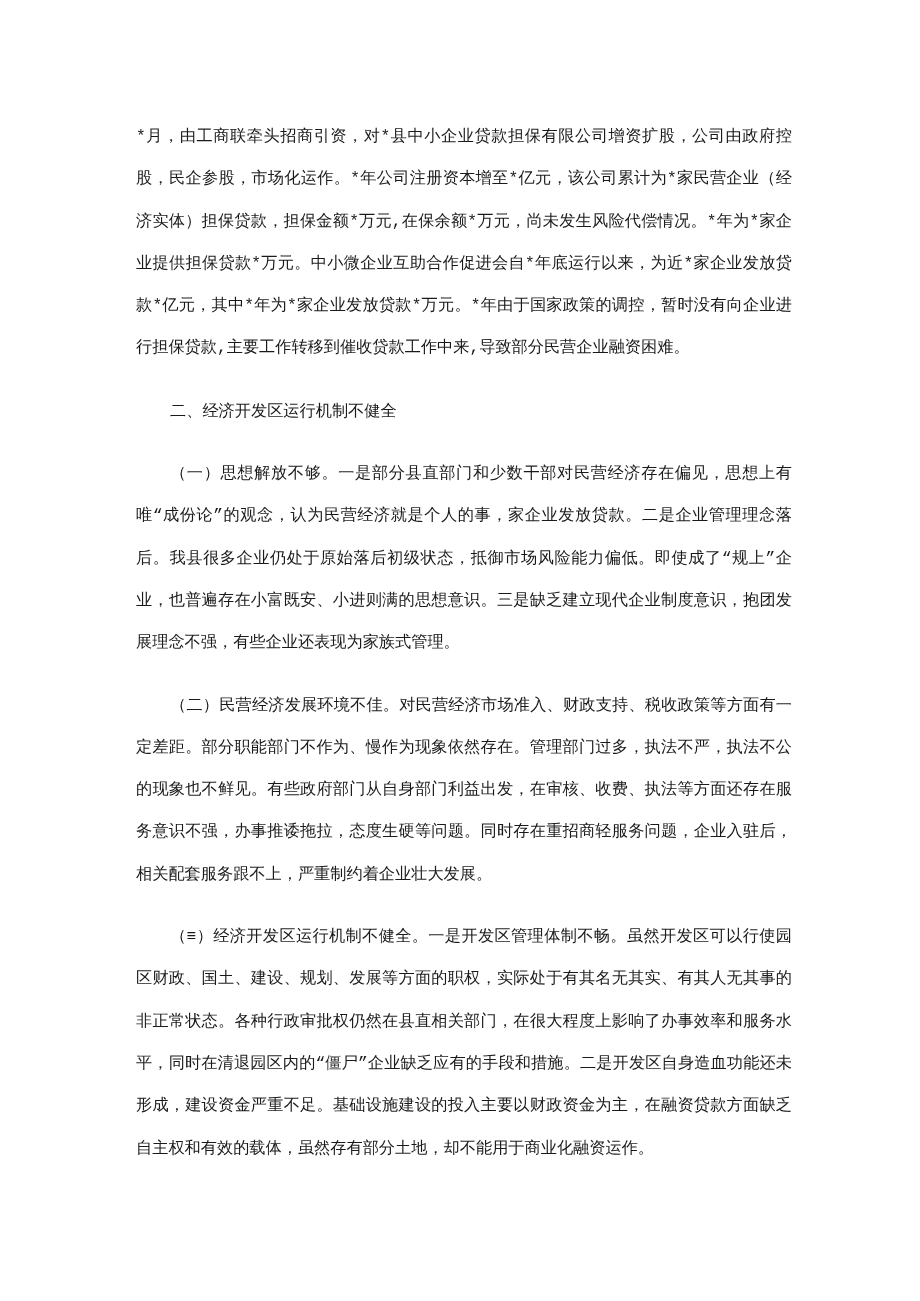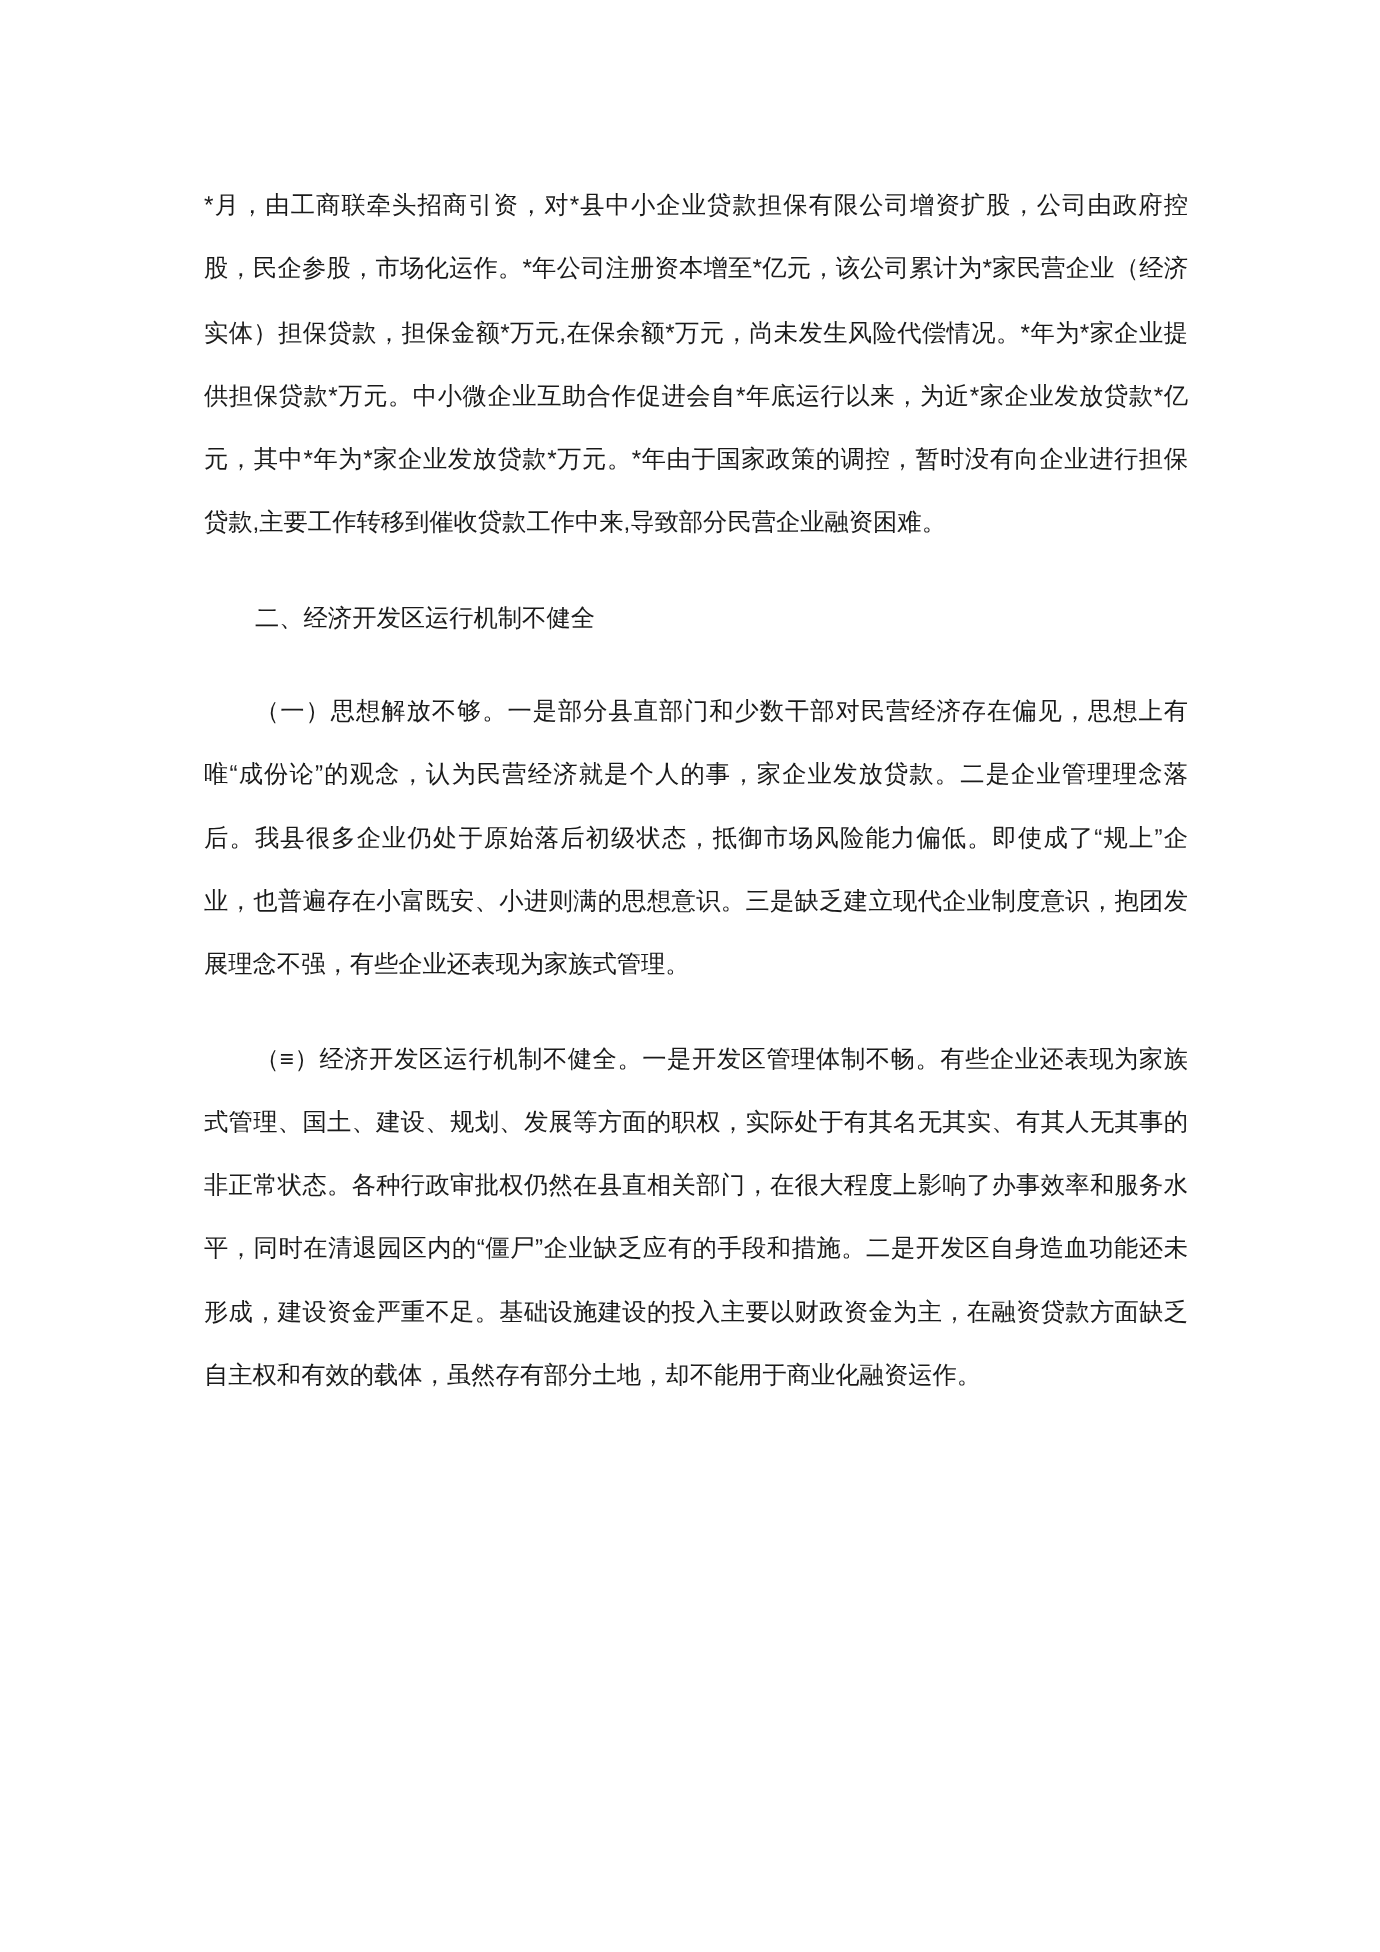--- a/index.html
+++ b/index.html
@@ -1,28 +1,29 @@
 <!DOCTYPE html>
 <html><head>
 <meta charset="utf-8">
 <style>
   html, body { margin: 0; padding: 0; background: #ffffff; }
   body { width: 920px; height: 1301px; position: relative; overflow: hidden; }
   .page {
     position: absolute; left: 136px; top: 116px; width: 656px;
-    font-family: Liberation Sans, sans-serif;
+    font-family: Liberation Mono, monospace;
     font-size: 16.2px; color: #1a1a1a; line-height: 42.3px;
     text-align: justify;
   }
   .para { margin: 0 0 20px 0; }
   .indent { text-indent: 2.1em; }
   .heading { margin: 0 0 20px 0; text-indent: 0.2em; padding-left: 1.9em; }
   .para.first { margin-bottom: 21px; }
 </style>
 </head>
 <body>
 
 <div class="page">
   <p class="para first">*月，由工商联牵头招商引资，对*县中小企业贷款担保有限公司增资扩股，公司由政府控股，民企参股，市场化运作。*年公司注册资本增至*亿元，该公司累计为*家民营企业（经济实体）担保贷款，担保金额*万元,在保余额*万元，尚未发生风险代偿情况。*年为*家企业提供担保贷款*万元。中小微企业互助合作促进会自*年底运行以来，为近*家企业发放贷款*亿元，其中*年为*家企业发放贷款*万元。*年由于国家政策的调控，暂时没有向企业进行担保贷款,主要工作转移到催收贷款工作中来,导致部分民营企业融资困难。</p>
   <p class="heading">二、经济开发区运行机制不健全</p>
   <p class="para indent">（一）思想解放不够。一是部分县直部门和少数干部对民营经济存在偏见，思想上有唯“成份论”的观念，认为民营经济就是个人的事，家企业发放贷款。二是企业管理理念落后。我县很多企业仍处于原始落后初级状态，抵御市场风险能力偏低。即使成了“规上”企业，也普遍存在小富既安、小进则满的思想意识。三是缺乏建立现代企业制度意识，抱团发展理念不强，有些企业还表现为家族式管理。</p>
-  <p class="para indent">（≡）经济开发区运行机制不健全。一是开发区管理体制不畅。有些企业还表现为家族式管理、国土、建设、规划、发展等方面的职权，实际处于有其名无其实、有其人无其事的非正常状态。各种行政审批权仍然在县直相关部门，在很大程度上影响了办事效率和服务水平，同时在清退园区内的“僵尸”企业缺乏应有的手段和措施。二是开发区自身造血功能还未形成，建设资金严重不足。基础设施建设的投入主要以财政资金为主，在融资贷款方面缺乏自主权和有效的载体，虽然存有部分土地，却不能用于商业化融资运作。</p>
+  <p class="para indent">（二）民营经济发展环境不佳。对民营经济市场准入、财政支持、税收政策等方面有一定差距。部分职能部门不作为、慢作为现象依然存在。管理部门过多，执法不严，执法不公的现象也不鲜见。有些政府部门从自身部门利益出发，在审核、收费、执法等方面还存在服务意识不强，办事推诿拖拉，态度生硬等问题。同时存在重招商轻服务问题，企业入驻后，相关配套服务跟不上，严重制约着企业壮大发展。</p>
+  <p class="para indent">（≡）经济开发区运行机制不健全。一是开发区管理体制不畅。虽然开发区可以行使园区财政、国土、建设、规划、发展等方面的职权，实际处于有其名无其实、有其人无其事的非正常状态。各种行政审批权仍然在县直相关部门，在很大程度上影响了办事效率和服务水平，同时在清退园区内的“僵尸”企业缺乏应有的手段和措施。二是开发区自身造血功能还未形成，建设资金严重不足。基础设施建设的投入主要以财政资金为主，在融资贷款方面缺乏自主权和有效的载体，虽然存有部分土地，却不能用于商业化融资运作。</p>
 </div>
 
 </body></html>

